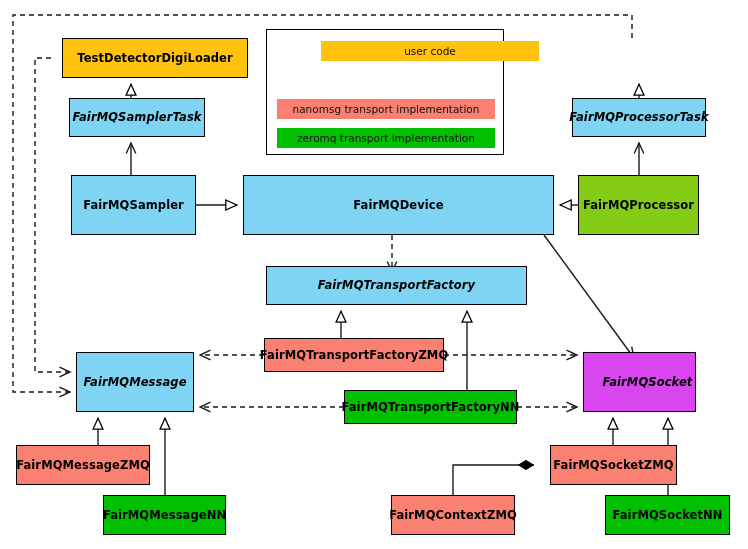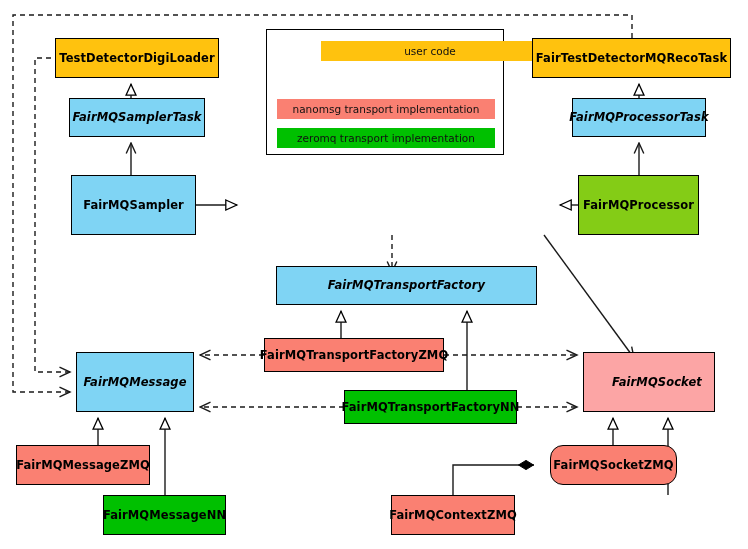--- a/index.html
+++ b/index.html
@@ -77,45 +77,46 @@
       <path d="M453,495 L453,465 L534,465" marker-end="url(#diam)"></path>
     </g>
   </svg>
 
   <div class="legendbox" style="left:266px;top:29px;width:238px;height:126px;">
     <div class="legrow" style="left:10px;top:11px;width:218px;height:20px;background:#FFC20E;margin-left:44px;">user code</div>
     <div class="legrow" style="left:10px;top:69px;width:218px;height:20px;background:#FA8072;">nanomsg transport implementation</div>
     <div class="legrow" style="left:10px;top:98px;width:218px;height:20px;background:#00C000;">zeromq transport implementation</div>
   </div>
 
-  <div class="node" style="left:55px;top:38px;width:164px;height:40px;background:#FFC20E;">TestDetectorDigiLoader</div>
+  <div class="node" style="left:62px;top:38px;width:186px;height:40px;background:#FFC20E;">TestDetectorDigiLoader</div>
 
   <div class="node abstract" style="left:69px;top:98px;width:136px;height:39px;background:#7FD4F4;">FairMQSamplerTask</div>
 
   <div class="node" style="left:71px;top:175px;width:125px;height:60px;background:#7FD4F4;">FairMQSampler</div>
 
+  <div class="node" style="left:243px;top:175px;width:311px;height:60px;background:#7FD4F4;">FairMQDevice</div>
 
   <div class="node" style="left:578px;top:175px;width:121px;height:60px;background:#84cc16;">FairMQProcessor</div>
 
   <div class="node abstract" style="left:572px;top:98px;width:134px;height:39px;background:#7FD4F4;">FairMQProcessorTask</div>
 
-  <div class="node" style="left:532px;top:38px;width:199px;height:40px;background:#FFC20E;">FairTestDetectorMQRecoTask</div>
 
-  <div class="node abstract" style="left:276px;top:266px;width:261px;height:39px;background:#7FD4F4;">FairMQTransportFactory</div>
+  <div class="node abstract" style="left:266px;top:266px;width:261px;height:39px;background:#7FD4F4;">FairMQTransportFactory</div>
 
   <div class="node" style="left:264px;top:338px;width:180px;height:34px;background:#FA8072;">FairMQTransportFactoryZMQ</div>
 
   <div class="node" style="left:344px;top:390px;width:173px;height:34px;background:#00C000;">FairMQTransportFactoryNN</div>
 
   <div class="node abstract" style="left:76px;top:352px;width:118px;height:60px;background:#7FD4F4;">FairMQMessage</div>
 
   <div class="node" style="left:16px;top:445px;width:134px;height:40px;background:#FA8072;">FairMQMessageZMQ</div>
 
   <div class="node" style="left:103px;top:495px;width:123px;height:40px;background:#00C000;">FairMQMessageNN</div>
 
-  <div class="node abstract" style="left:583px;top:352px;width:132px;height:60px;background:#fca5a5;padding-left:16px;">FairMQSocket</div>
+  <div class="node abstract" style="left:583px;top:352px;width:113px;height:60px;background:#d946ef;padding-left:16px;">FairMQSocket</div>
 
-  <div class="node" style="left:550px;top:445px;width:127px;height:40px;background:#FA8072;border-radius:13px;">FairMQSocketZMQ</div>
+  <div class="node" style="left:550px;top:445px;width:127px;height:40px;background:#FA8072;">FairMQSocketZMQ</div>
 
+  <div class="node" style="left:605px;top:495px;width:125px;height:40px;background:#00C000;">FairMQSocketNN</div>
 
   <div class="node" style="left:391px;top:495px;width:124px;height:40px;background:#FA8072;">FairMQContextZMQ</div>
 
 </div>
 
 </body></html>

